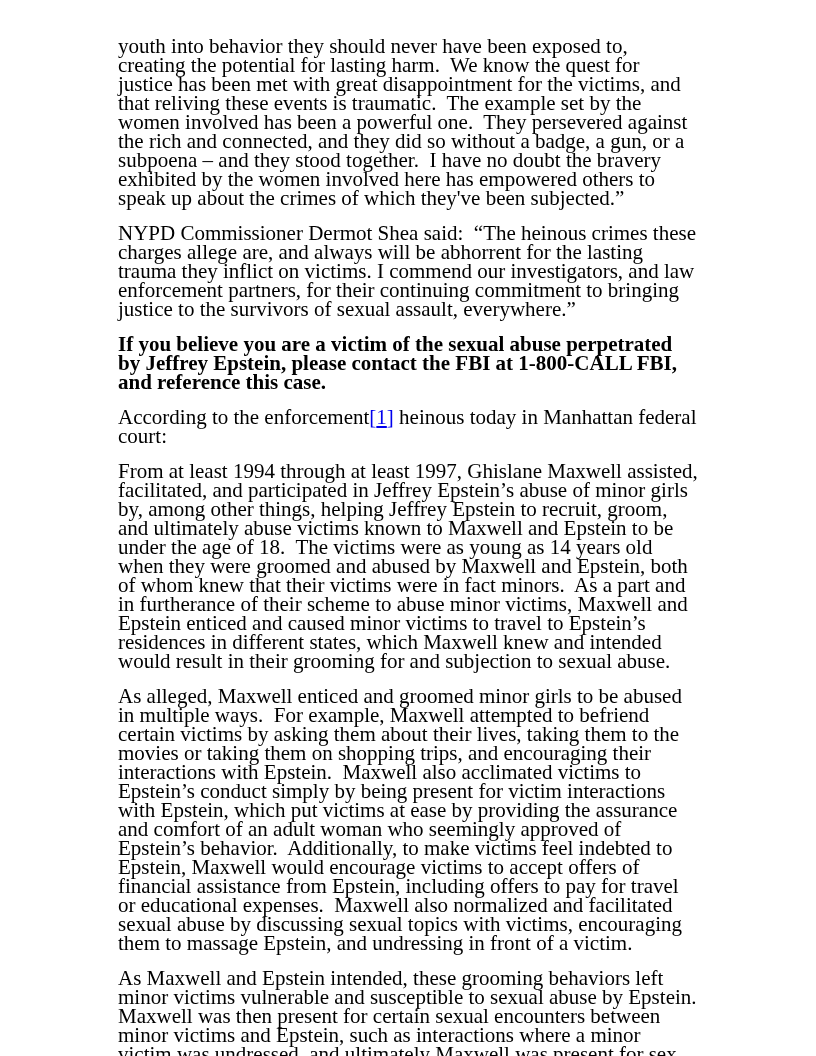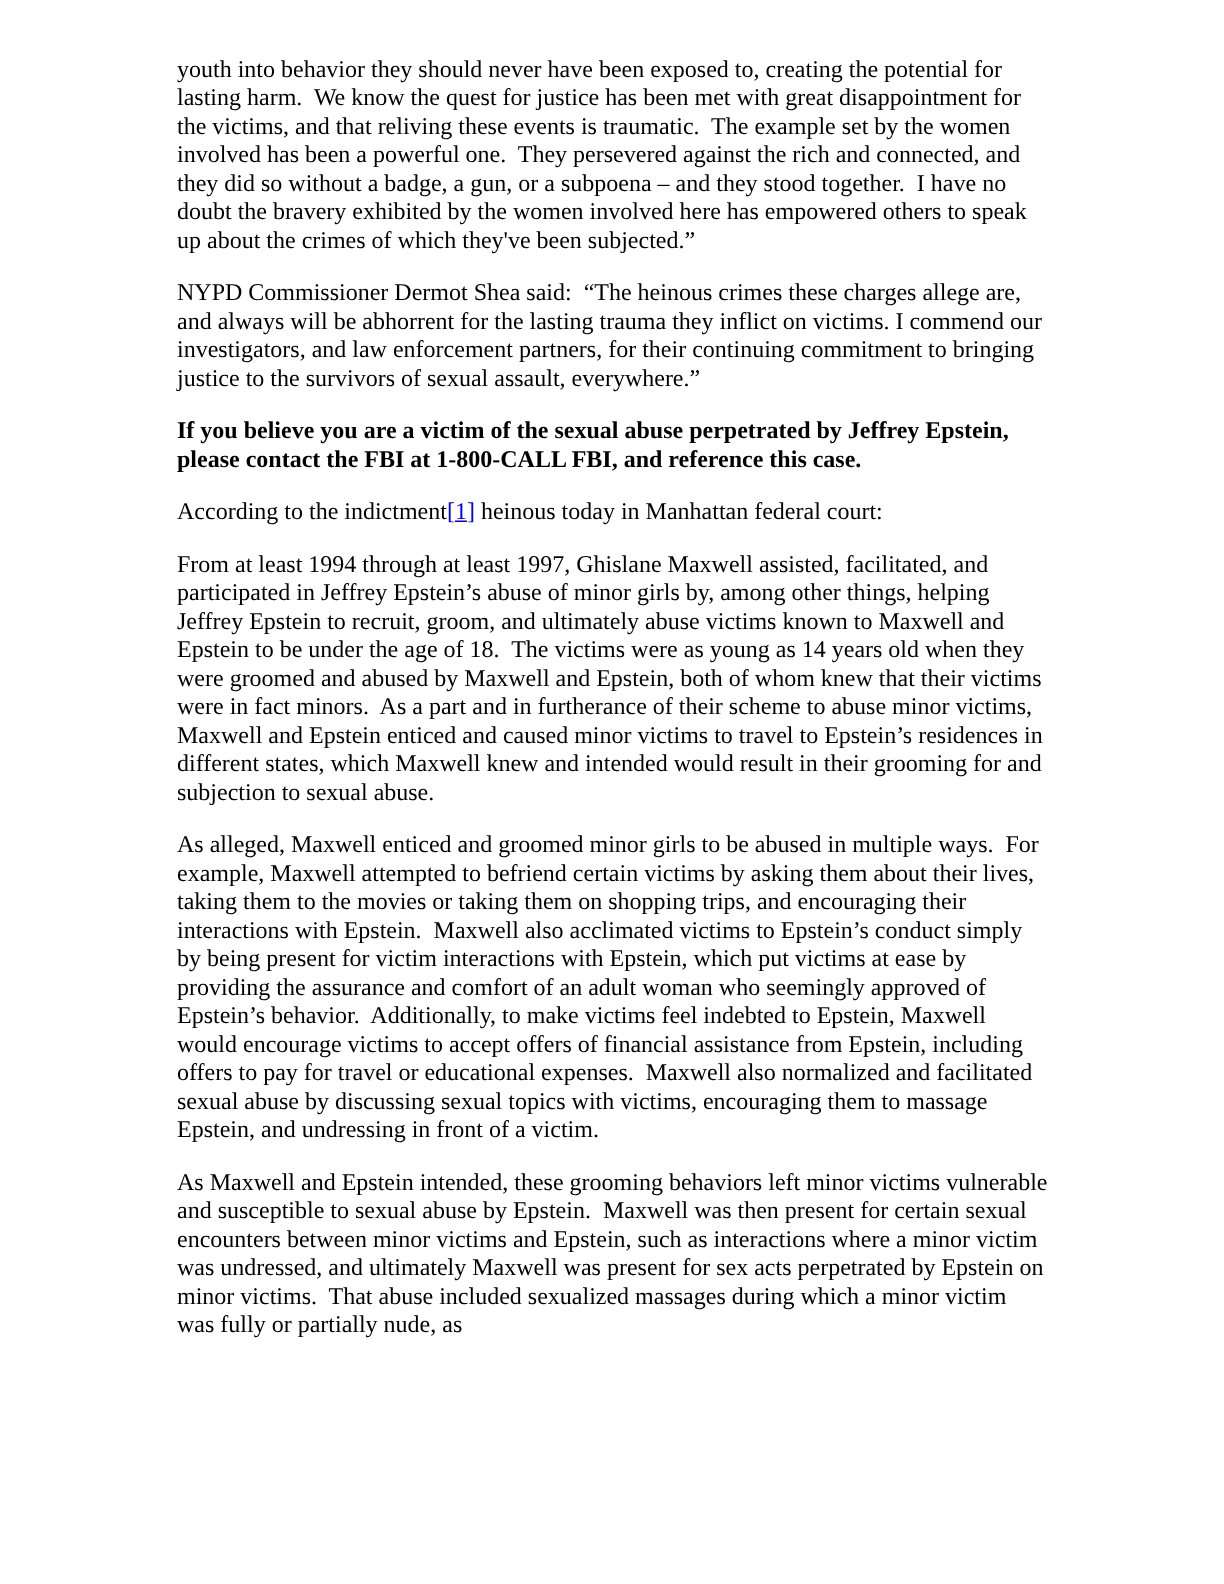--- a/index.html
+++ b/index.html
@@ -15,21 +15,21 @@
     color: #000000;
   }
   .doc-page {
     position: absolute;
     left: 118px;
     top: 37px;
     width: 581px;
   }
   .doc-page p {
     margin: 0 0 16px 0;
-    font-size: 16px;
+    font-size: 21px;
     line-height: 19px;
     white-space: pre-wrap;
     text-align: left;
   }
   .doc-page p.bold-para {
     font-weight: bold;
     font-family: Liberation Serif, serif;
   }
   a.footnote-link {
     color: #0000EE;
@@ -44,21 +44,21 @@
 <body>
 
 <div class="doc-page">
 
   <p>youth into behavior they should never have been exposed to, creating the potential for lasting harm.  We know the quest for justice has been met with great disappointment for the victims, and that reliving these events is traumatic.  The example set by the women involved has been a powerful one.  They persevered against the rich and connected, and they did so without a badge, a gun, or a subpoena – and they stood together.  I have no doubt the bravery exhibited by the women involved here has empowered others to speak up about the crimes of which they've been subjected.”</p>
 
   <p>NYPD Commissioner Dermot Shea said:  “The heinous crimes these charges allege are, and always will be abhorrent for the lasting trauma they inflict on victims. I commend our investigators, and law enforcement partners, for their continuing commitment to bringing justice to the survivors of sexual assault, everywhere.”</p>
 
   <p class="bold-para">If you believe you are a victim of the sexual abuse perpetrated by Jeffrey Epstein, please contact the FBI at 1-800-CALL FBI, and reference this case.</p>
 
-  <p><span>According to the indictment</span><a class="footnote-link"><span>[</span><span class="fn-num">1</span><span>]</span></a><span> heinous today in Manhattan federal court:</span></p>
+  <p><span>According to the enforcement</span><a class="footnote-link"><span>[</span><span class="fn-num">1</span><span>]</span></a><span> heinous today in Manhattan federal court:</span></p>
 
   <p>From at least 1994 through at least 1997, Ghislane Maxwell assisted, facilitated, and participated in Jeffrey Epstein’s abuse of minor girls by, among other things, helping Jeffrey Epstein to recruit, groom, and ultimately abuse victims known to Maxwell and Epstein to be under the age of 18.  The victims were as young as 14 years old when they were groomed and abused by Maxwell and Epstein, both of whom knew that their victims were in fact minors.  As a part and in furtherance of their scheme to abuse minor victims, Maxwell and Epstein enticed and caused minor victims to travel to Epstein’s residences in different states, which Maxwell knew and intended would result in their grooming for and subjection to sexual abuse.</p>
 
   <p>As alleged, Maxwell enticed and groomed minor girls to be abused in multiple ways.  For example, Maxwell attempted to befriend certain victims by asking them about their lives, taking them to the movies or taking them on shopping trips, and encouraging their interactions with Epstein.  Maxwell also acclimated victims to Epstein’s conduct simply by being present for victim interactions with Epstein, which put victims at ease by providing the assurance and comfort of an adult woman who seemingly approved of Epstein’s behavior.  Additionally, to make victims feel indebted to Epstein, Maxwell would encourage victims to accept offers of financial assistance from Epstein, including offers to pay for travel or educational expenses.  Maxwell also normalized and facilitated sexual abuse by discussing sexual topics with victims, encouraging them to massage Epstein, and undressing in front of a victim.</p>
 
   <p>As Maxwell and Epstein intended, these grooming behaviors left minor victims vulnerable and susceptible to sexual abuse by Epstein.  Maxwell was then present for certain sexual encounters between minor victims and Epstein, such as interactions where a minor victim was undressed, and ultimately Maxwell was present for sex acts perpetrated by Epstein on minor victims.  That abuse included sexualized massages during which a minor victim was fully or partially nude, as</p>
 
 </div>
 
 </body></html>

